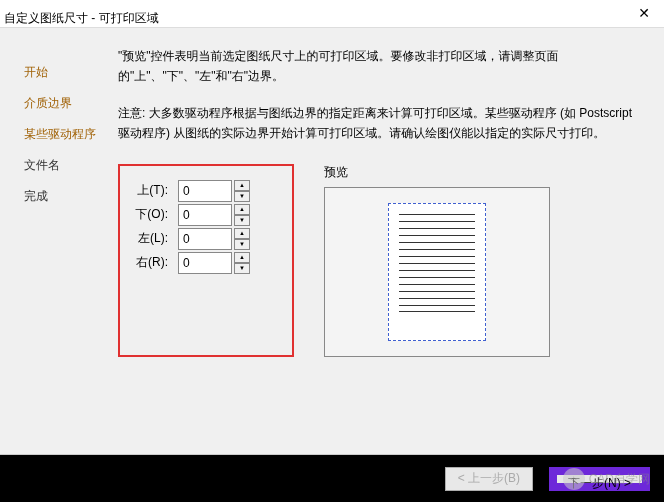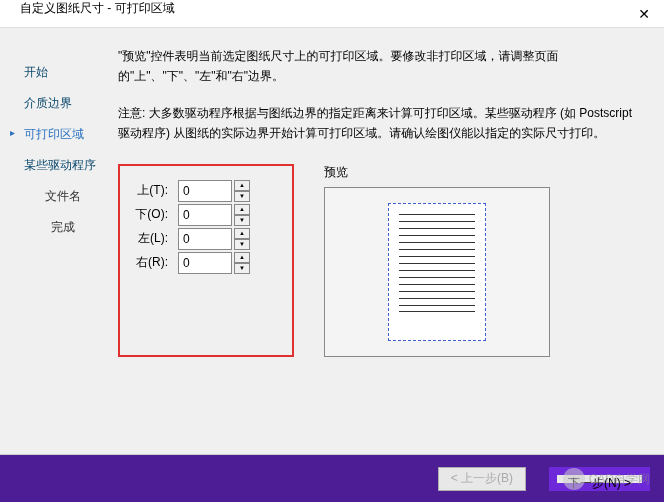--- a/index.html
+++ b/index.html
@@ -1,63 +1,62 @@
 <!DOCTYPE html>
 <html><head>
 <meta charset="utf-8">
 <style>
 * { box-sizing: border-box; margin: 0; padding: 0; }
 body { font-family: "Microsoft YaHei", "SimSun", Arial, sans-serif; font-size: 12px; background: #f0f0f0; width: 664px; height: 502px; overflow: hidden; position: relative; }
-.titlebar { background: #fff; height: 28px; display: flex; align-items: flex-start; justify-content: space-between; padding-left: 20px; border-bottom: 1px solid #ddd; }
+.titlebar { background: #fff; height: 28px; display: flex; align-items: flex-end; justify-content: space-between; padding-left: 4px; border-bottom: 1px solid #ddd; }
 .close-btn { width: 40px; height: 28px; display: flex; align-items: center; justify-content: center; font-size: 14px; cursor: pointer; }
 .content { display: flex; padding: 18px 28px 0 22px; height: 412px; }
 .sidebar { width: 80px; flex-shrink: 0; padding-top: 18px; }
-.sidebar-item { margin-bottom: 14px; font-size: 12px; color: #0c4a6e; cursor: pointer; position: relative; padding-left: 2px; }
+.sidebar-item { margin-bottom: 14px; font-size: 12px; color: #a16207; cursor: pointer; position: relative; padding-left: 2px; }
 .sidebar-item.active { color: #2a72c0; font-weight: normal; }
 .sidebar-item.active::before { content: "▸"; position: absolute; left: -12px; color: #2a72c0; font-size: 10px; top: 1px; }
-.sidebar-item.dark { color: #333; text-align: center; }
+.sidebar-item.dark { color: #333; }
 .main { flex: 1; padding-left: 16px; }
 .desc1 { line-height: 1.7; margin-bottom: 16px; padding-top: 0; }
 .desc2 { line-height: 1.7; margin-bottom: 20px; }
 .lower { display: flex; gap: 30px; }
 .margin-box { border: 2px solid #e03030; padding: 14px 20px 14px 14px; width: 176px; }
 .margin-row { display: flex; align-items: center; margin-bottom: 2px; }
 .margin-row:last-child { margin-bottom: 0; }
 .margin-label { width: 44px; text-align: right; padding-right: 10px; }
 .margin-input { width: 54px; height: 22px; border: 1px solid #888; padding: 0 4px; font-size: 12px; outline: none; }
 .spinner { display: flex; flex-direction: column; margin-left: 2px; }
 .spin-btn { width: 16px; height: 11px; border: 1px solid #888; background: #f0f0f0; font-size: 6px; line-height: 1; display: flex; align-items: center; justify-content: center; cursor: pointer; }
 .preview-area { flex: 1; }
 .preview-label { margin-bottom: 6px; }
 .preview-box { border: 1px solid #888; width: 226px; height: 170px; background: #f4f4f4; position: relative; display: flex; align-items: center; justify-content: center; }
 .page-outer { border: 1px dashed #4060d0; width: 98px; height: 138px; padding: 10px; background: #fff; }
 .page-inner { width: 100%; height: 100%; }
 .ruled-line { height: 7px; border-top: 1px solid #333; }
-.footer { position: absolute; bottom: 0; left: 0; right: 0; height: 48px; border-top: 1px solid #ccc; display: flex; align-items: center; justify-content: flex-end; padding-right: 14px; gap: 23px; background: #4c1d95; }
+.footer { position: absolute; bottom: 0; left: 0; right: 0; height: 48px; border-top: 1px solid #ccc; display: flex; align-items: center; justify-content: flex-end; padding-right: 14px; gap: 16px; background: #000000; }
 .btn { height: 24px; padding: 0 12px; background: #e8e8e8; border: 1px solid #adadad; cursor: pointer; font-size: 12px; }
 .btn.primary { border: 8px solid #6d28d9; padding: 0 11px; }
 .btn:disabled { color: #aaa; cursor: default; }
 .watermark { position: absolute; right: 14px; bottom: 12px; display: flex; align-items: center; gap: 4px; color: #888; font-size: 12px; opacity: 0.55; }
 .watermark .wm-ico { width: 22px; height: 22px; border-radius: 50%; background: #ccc; display: flex; align-items: center; justify-content: center; font-size: 10px; }
 </style>
 </head>
 <body>
 
 <div class="titlebar">
   <span>自定义图纸尺寸 - 可打印区域</span>
   <div class="close-btn">
     <span>✕</span>
   </div>
 </div>
 
 <div class="content">
   <div class="sidebar">
     <div class="sidebar-item">开始</div>
     <div class="sidebar-item">介质边界</div>
-    <div class="sidebar-item active">可打印区域</div>
     <div class="sidebar-item">某些驱动程序</div>
     <div class="sidebar-item dark">文件名</div>
     <div class="sidebar-item dark">完成</div>
   </div>
 
   <div class="main">
     <p class="desc1">"预览"控件表明当前选定图纸尺寸上的可打印区域。要修改非打印区域，请调整页面的"上"、"下"、"左"和"右"边界。</p>
     <p class="desc2">注意: 大多数驱动程序根据与图纸边界的指定距离来计算可打印区域。某些驱动程序 (如 Postscript 驱动程序) 从图纸的实际边界开始计算可打印区域。请确认绘图仪能以指定的实际尺寸打印。</p>
 
     <div class="lower">

